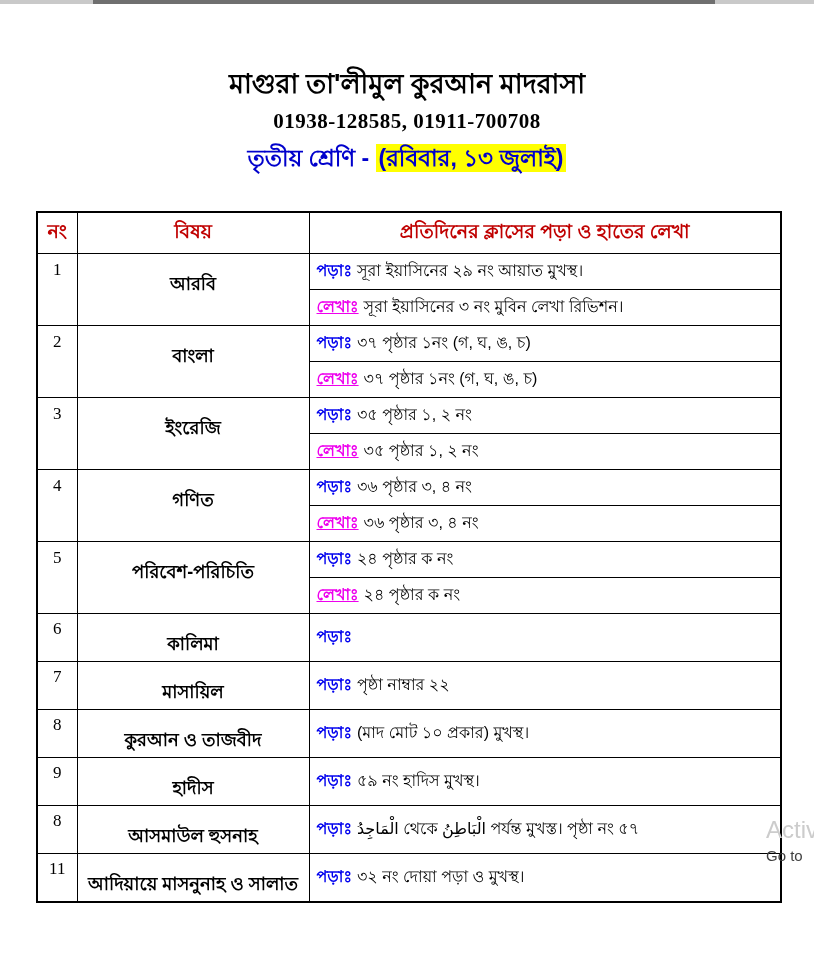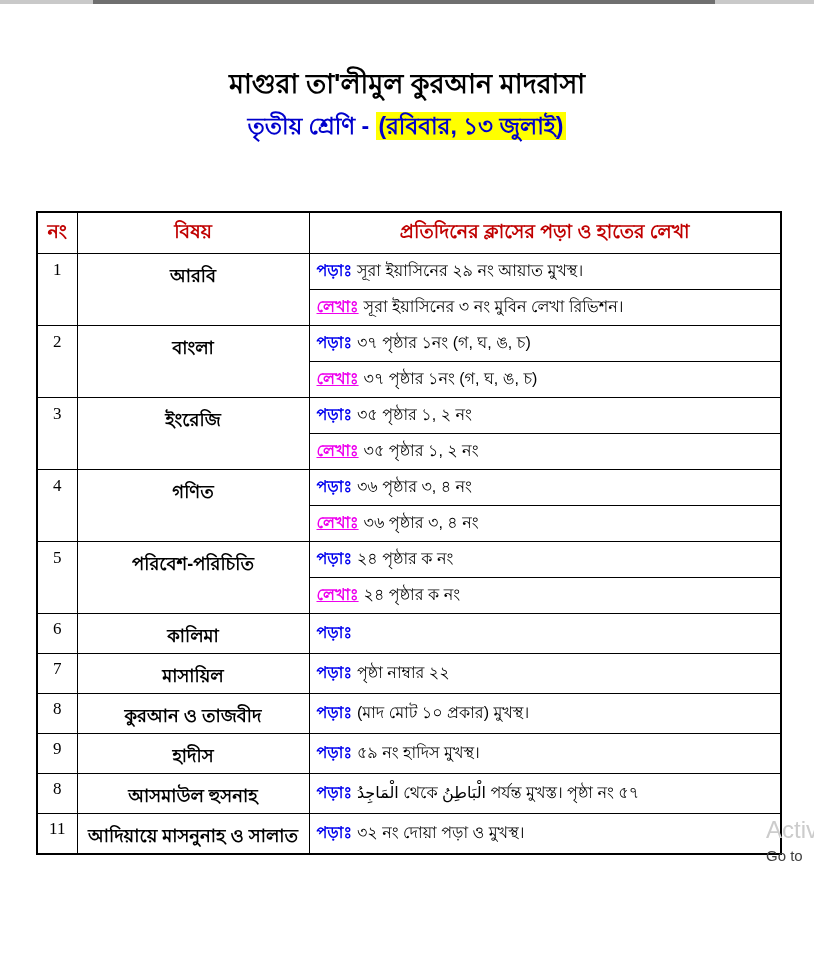--- a/index.html
+++ b/index.html
@@ -52,21 +52,21 @@
   th{
     height:41px;text-align:center;vertical-align:middle;
     color:var(--header-text);font-size:19px;font-weight:bold;
   }
   td.c-num{
     font-family:"Liberation Serif","DejaVu Serif",serif;
     font-size:17px;text-align:center;vertical-align:top;padding-top:6px;
   }
   tr.short td.c-num{padding-top:5px;}
   td.c-subj{
-    text-align:center;vertical-align:top;padding-top:8px;
+    text-align:center;vertical-align:top;padding-top:16px;
     font-size:18px;font-weight:bold;
   }
   tr.short td.c-subj{}
   td.c-lesson{
     vertical-align:middle;padding:2px 6px 2px 7px;
     font-size:16px;height:36px;
   }
   tr.short td.c-lesson{height:37px;}
   .lbl-read{color:var(--read-label);font-weight:bold;margin-right:5px;}
   .lbl-write{color:var(--write-label);font-weight:bold;margin-right:5px;text-decoration:underline;}
@@ -83,20 +83,21 @@
 <body>
 
 <div class="topbar">
   <div class="seg-light-l"></div>
   <div class="seg-dark"></div>
   <div class="seg-light-r"></div>
 </div>
 
 <div class="doc-header">
   <div class="doc-title">মাগুরা তা'লীমুল কুরআন মাদরাসা</div>
+  <div class="doc-phones">01938-128585, 01911-700708</div>
   <div class="doc-classline">
     <span>তৃতীয় শ্রেণি - </span><span class="hl">(রবিবার, ১৩ জুলাই)</span>
   </div>
 </div>
 
 <table class="sched">
   <colgroup>
       <col class="c1">
       <col class="c2">
       <col class="c3">

